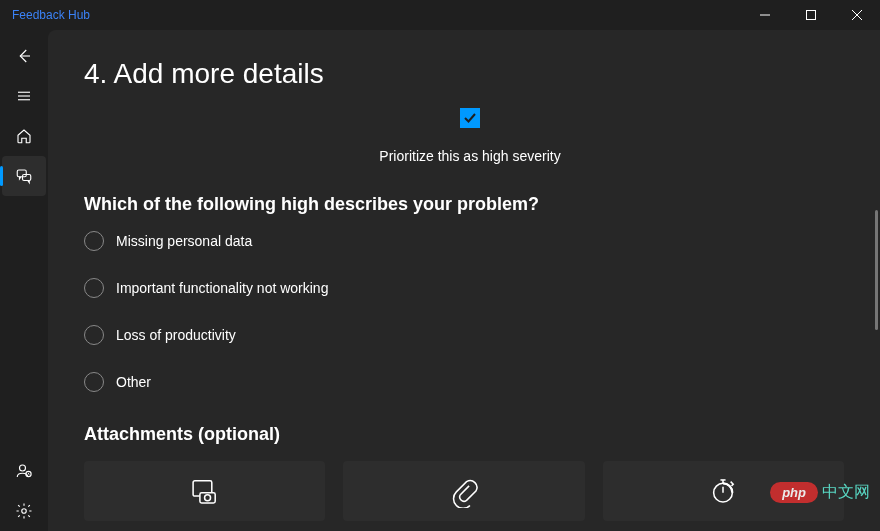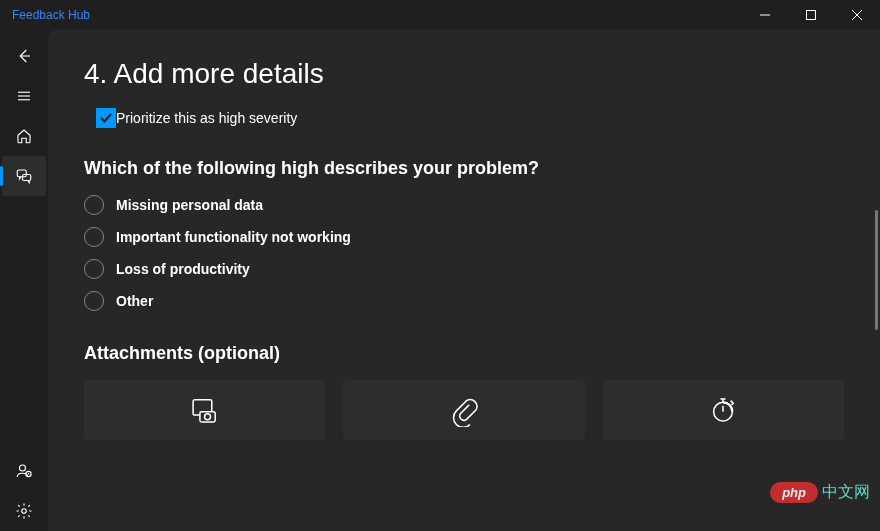--- a/index.html
+++ b/index.html
@@ -105,46 +105,46 @@
       border-radius: 2px;
     }
     .section-title {
       font-size: 28px;
       font-weight: 400;
       margin-bottom: 18px;
     }
     .checkbox-row {
       display: flex;
       align-items: center;
-      gap: 0;
+      gap: 20px;
       margin-bottom: 30px;
       margin-left: 12px;
+      flex-direction: column;
     }
     .checkbox {
       width: 20px;
       height: 20px;
       background: #0099ff;
       display: flex;
       align-items: center;
       justify-content: center;
       cursor: pointer;
     }
     .checkbox svg { width: 14px; height: 14px; }
     .checkbox-label { font-size: 14px; }
     .question-title {
       font-size: 18px;
       font-weight: 600;
       margin-bottom: 16px;
     }
     .radio-group {
       display: flex;
       flex-direction: column;
-      gap: 12px;
+      gap: 27px;
       margin-bottom: 32px;
-      font-weight: bold;
     }
     .radio-row {
       display: flex;
       align-items: center;
       gap: 12px;
       cursor: pointer;
       position: relative;
     }
     .radio {
       width: 20px;

